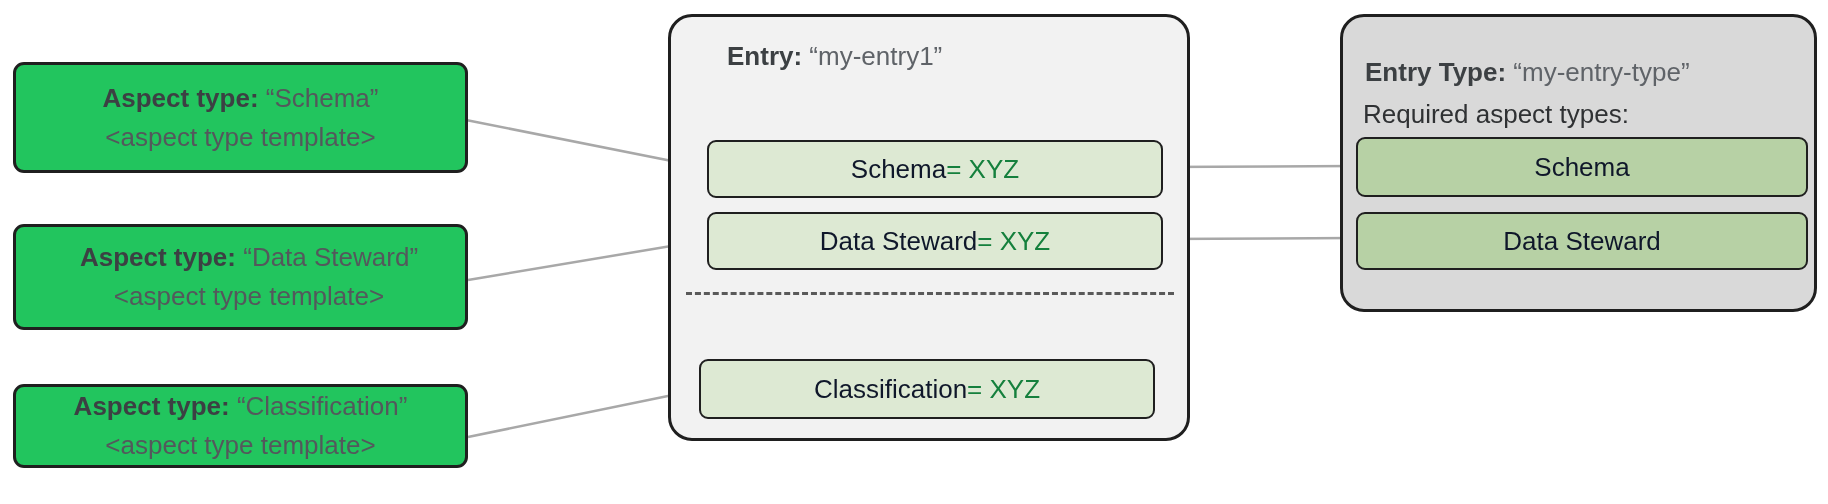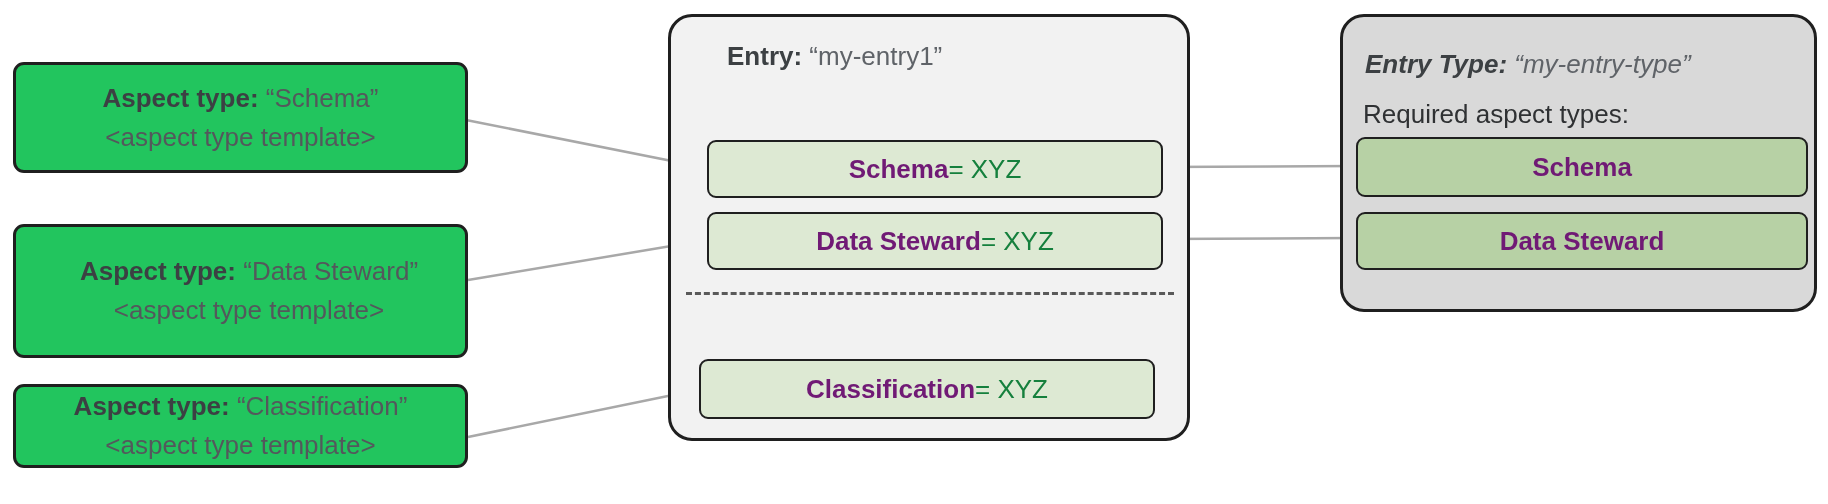--- a/index.html
+++ b/index.html
@@ -40,21 +40,21 @@
   .panel-title b{color:#3c4043;font-weight:700;}
   .section-label{
     position:absolute;font-size:26px;color:#2f3133;white-space:nowrap;
   }
   .chip{
     box-sizing:border-box;position:absolute;
     border:2.5px solid #1f1f1f;border-radius:9px;
     display:flex;align-items:center;justify-content:center;
     font-size:26px;white-space:nowrap;
   }
-  .chip b{color:#701a75;font-weight:700;}
+  .chip b{color:#0f172a;font-weight:400;}
   .chip .suffix{color:#15803d;}
   .chip-light{background:#dde9d3;}
   .chip-green{background:#b7d1a5;}
 
   .dashed-divider{
     position:absolute;height:0;
     border-top:3.5px dashed #5a5a5a;
   }
 </style>
 </head>
@@ -68,21 +68,21 @@
     <line x1="468" y1="437" x2="707" y2="388" stroke="#a8a8a8" stroke-width="2.5"></line>
     <line x1="1160" y1="167" x2="1354" y2="166" stroke="#a8a8a8" stroke-width="2.5"></line>
     <line x1="1160" y1="239" x2="1354" y2="238" stroke="#a8a8a8" stroke-width="2.5"></line>
   </svg>
 
   <div class="box aspect-box" style="top:62px;height:111px;">
     <div class="line1"><b>Aspect type:</b> <span>“Schema”</span></div>
     <div class="line2">&lt;aspect type template&gt;</div>
   </div>
 
-  <div class="box aspect-box" style="top:224px;height:134px;padding-left:17px;">
+  <div class="box aspect-box" style="top:224px;height:106px;padding-left:17px;">
     <div class="line1"><b>Aspect type:</b> <span>“Data Steward”</span></div>
     <div class="line2">&lt;aspect type template&gt;</div>
   </div>
 
   <div class="box aspect-box" style="top:384px;height:84px;">
     <div class="line1"><b>Aspect type:</b> <span>“Classification”</span></div>
     <div class="line2">&lt;aspect type template&gt;</div>
   </div>
 
   <div class="box panel" id="entry-panel">
@@ -104,21 +104,21 @@
     <div class="dashed-divider" style="left:15px;top:275px;width:488px;"></div>
 
 
     <div class="chip chip-light" style="left:28px;top:342px;width:456px;height:60px;">
       <b>Classification</b>
         <span class="suffix"> = XYZ</span>
     </div>
   </div>
 
   <div class="box panel" id="entry-type-panel">
-    <div class="panel-title" style="left:22px;top:32px;font-style:italic;">
+    <div class="panel-title" style="left:22px;top:40px;">
       <b>Entry Type:</b> <span>“my-entry-type”</span>
     </div>
 
     <div class="section-label" style="left:20px;top:82px;">Required aspect types:</div>
 
     <div class="chip chip-green" style="left:13px;top:120px;width:452px;height:60px;">
       <b>Schema</b>
     </div>
 
     <div class="chip chip-green" style="left:13px;top:195px;width:452px;height:58px;">

